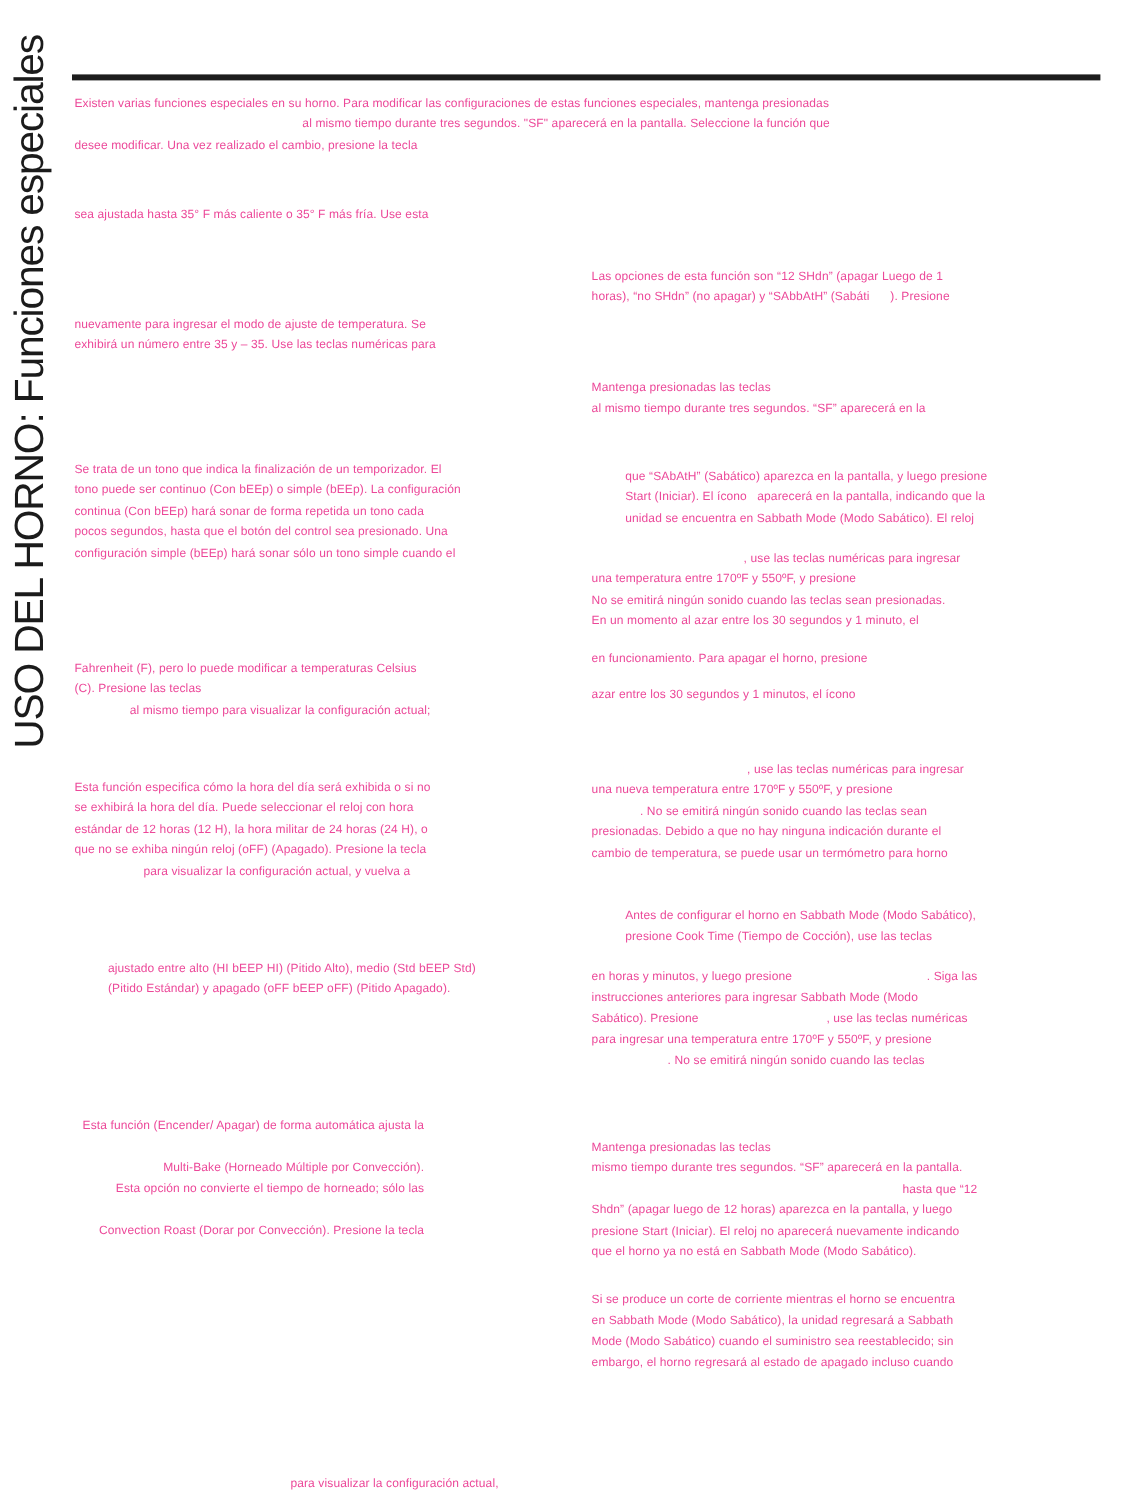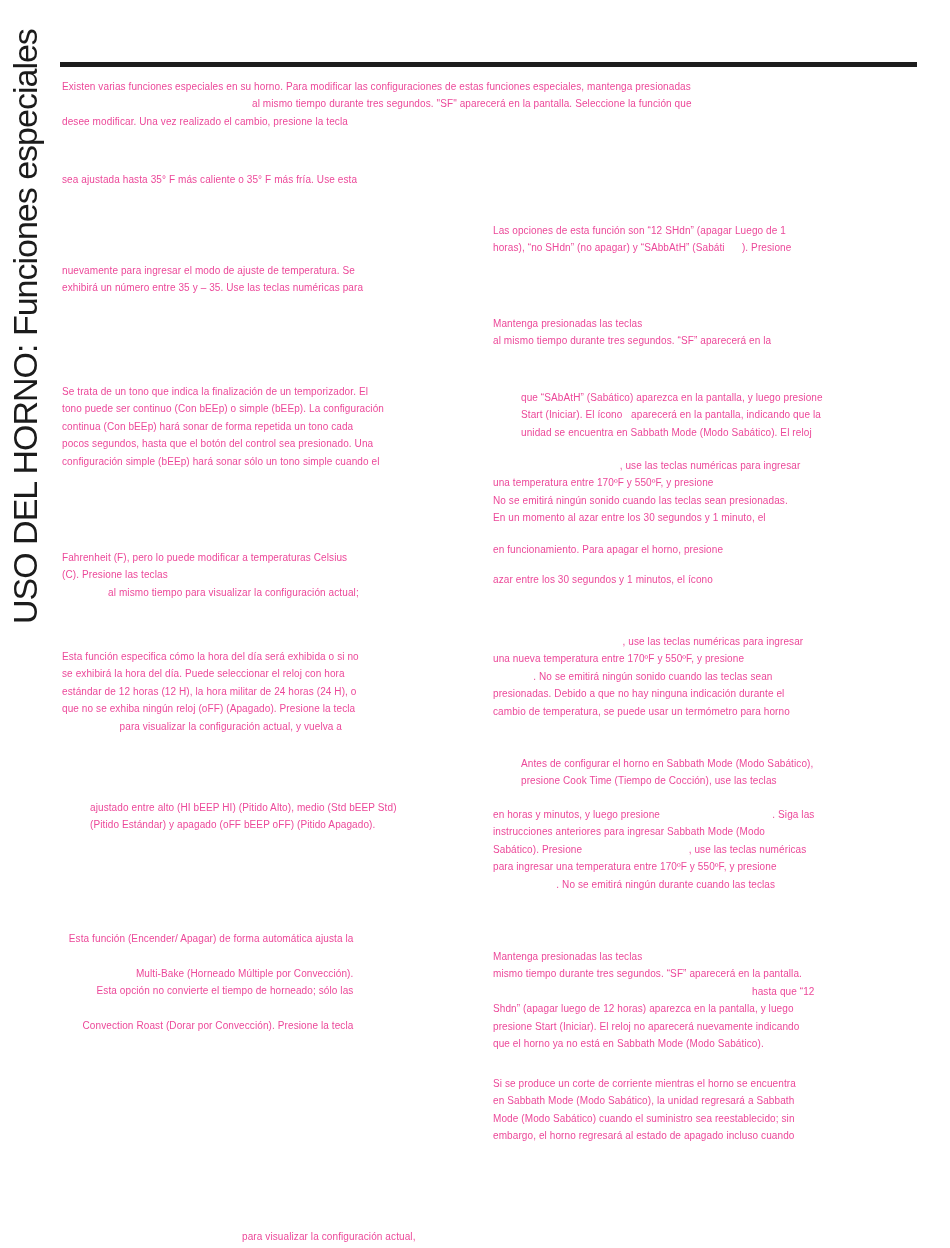--- a/index.html
+++ b/index.html
@@ -115,21 +115,21 @@
 presionadas. Debido a que no hay ninguna indicación durante el
 cambio de temperatura, se puede usar un termómetro para horno</div>
 
   <div class="tblock" style="left:493px; top:755px;margin-left:28px;">Antes de configurar el horno en Sabbath Mode (Modo Sabático),
 presione Cook Time (Tiempo de Cocción), use las teclas</div>
 
   <div class="tblock" style="left:493px; top:806px;">en horas y minutos, y luego presione                                       . Siga las
 instrucciones anteriores para ingresar Sabbath Mode (Modo
 Sabático). Presione                                     , use las teclas numéricas
 para ingresar una temperatura entre 170ºF y 550ºF, y presione
-                      . No se emitirá ningún durante cuando las teclas</div>
+                      . No se emitirá ningún sonido cuando las teclas</div>
 
   <div class="tblock" style="left:493px; top:948px;">Mantenga presionadas las teclas
 mismo tiempo durante tres segundos. “SF” aparecerá en la pantalla.
                                                                                           hasta que “12
 Shdn” (apagar luego de 12 horas) aparezca en la pantalla, y luego
 presione Start (Iniciar). El reloj no aparecerá nuevamente indicando
 que el horno ya no está en Sabbath Mode (Modo Sabático).</div>
 
   <div class="tblock" style="left:493px; top:1075px;">Si se produce un corte de corriente mientras el horno se encuentra
 en Sabbath Mode (Modo Sabático), la unidad regresará a Sabbath

